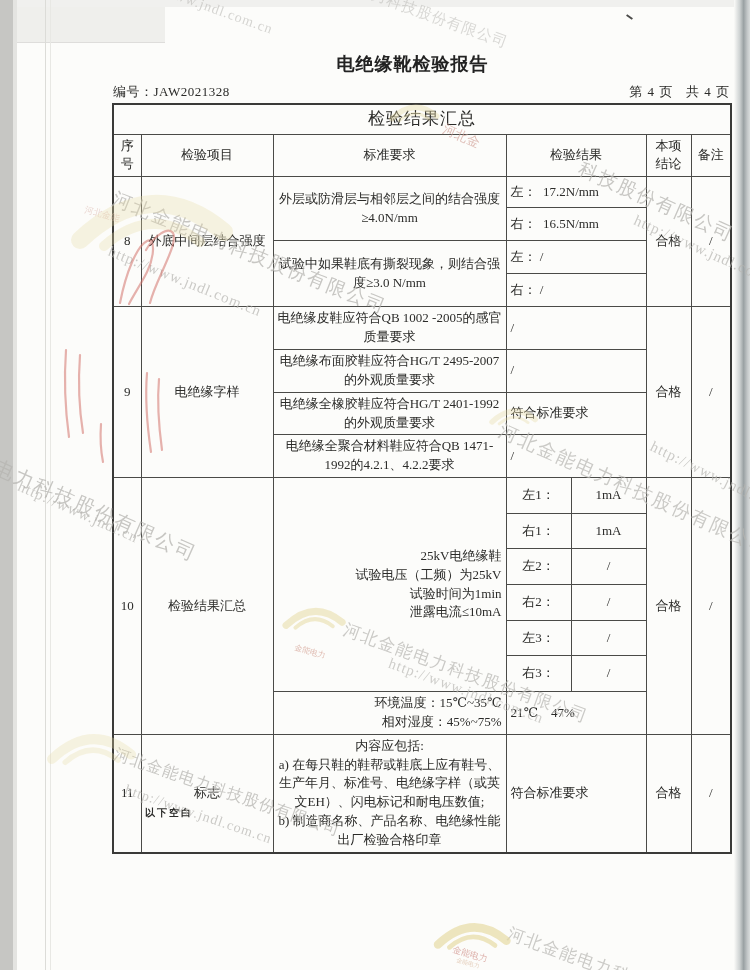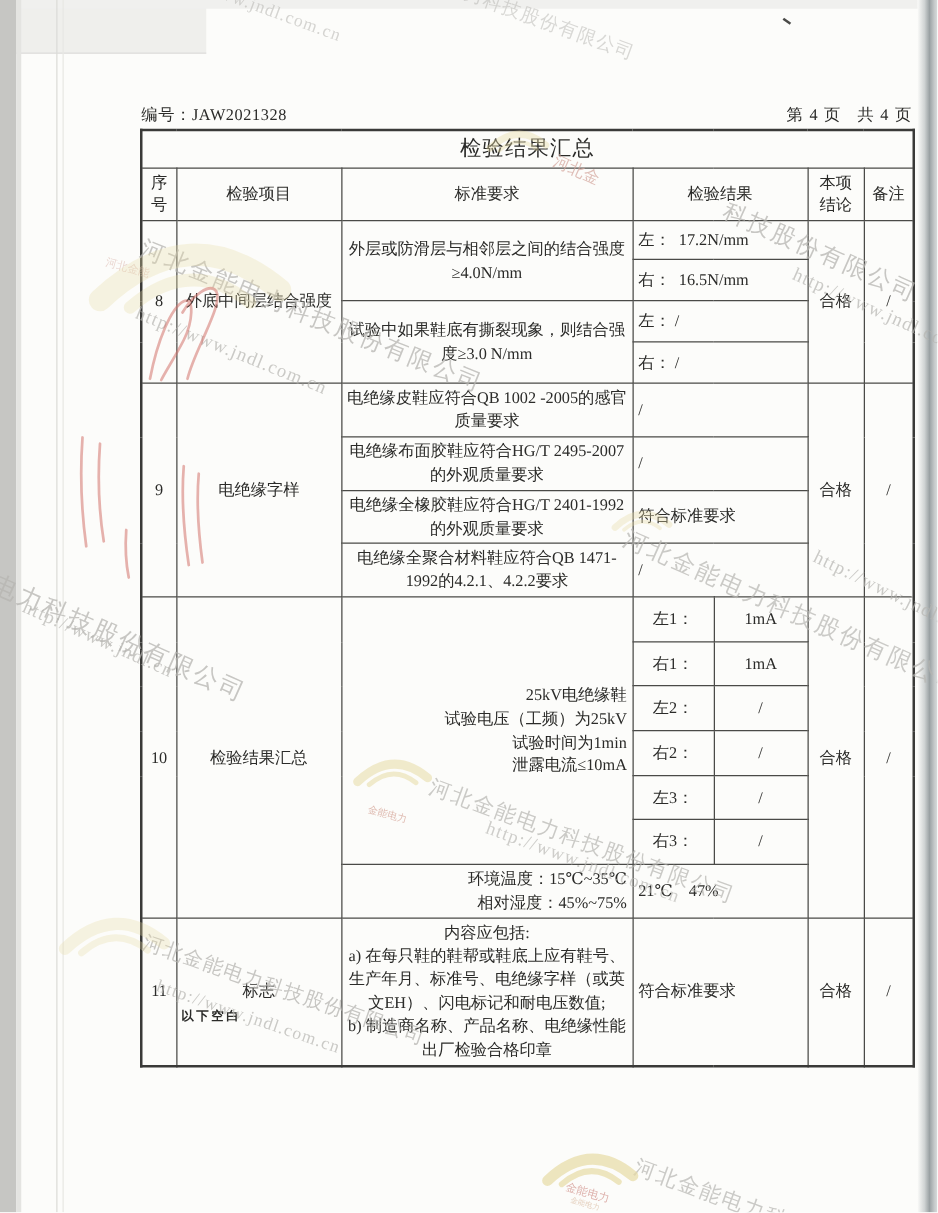--- a/index.html
+++ b/index.html
@@ -60,20 +60,21 @@
 
   <div class="corner-tl"></div>
   <div class="edge-top"></div>
   <div class="edge-left"></div>
   <div class="edge-left2"></div>
   <div class="edge-right"></div>
   <div class="fold1"></div>
   <div class="fold2"></div>
 
   <div class="stray-mark"></div>
+  <div class="subtitle">电绝缘靴检验报告</div>
 
   <div class="meta">
     <div class="no">
       <span>编号：</span><span>JAW2021328</span>
     </div>
     <div class="pages">第 4 页   共 4 页</div>
   </div>
 
   <table class="report">
     <colgroup>

